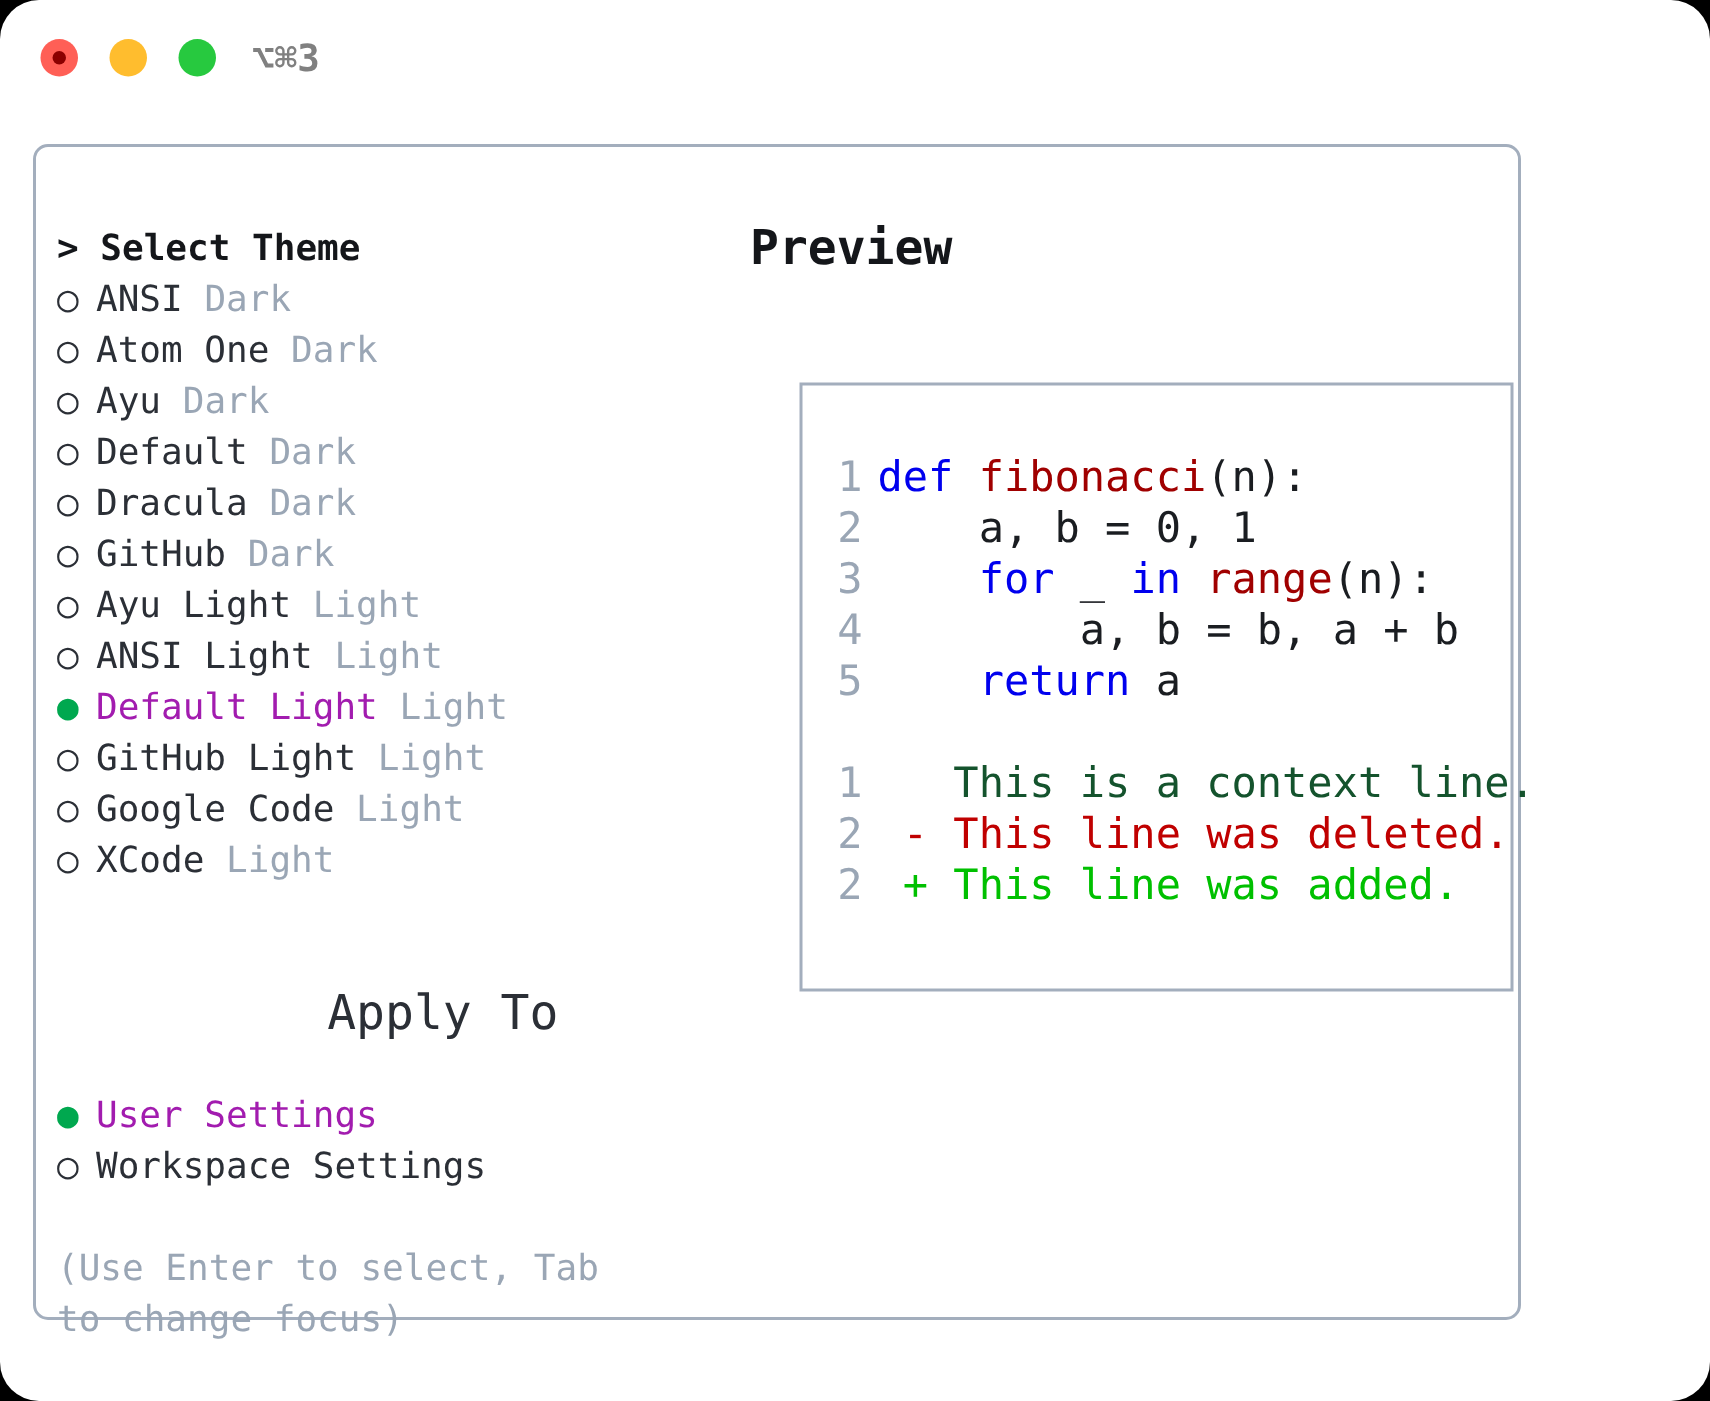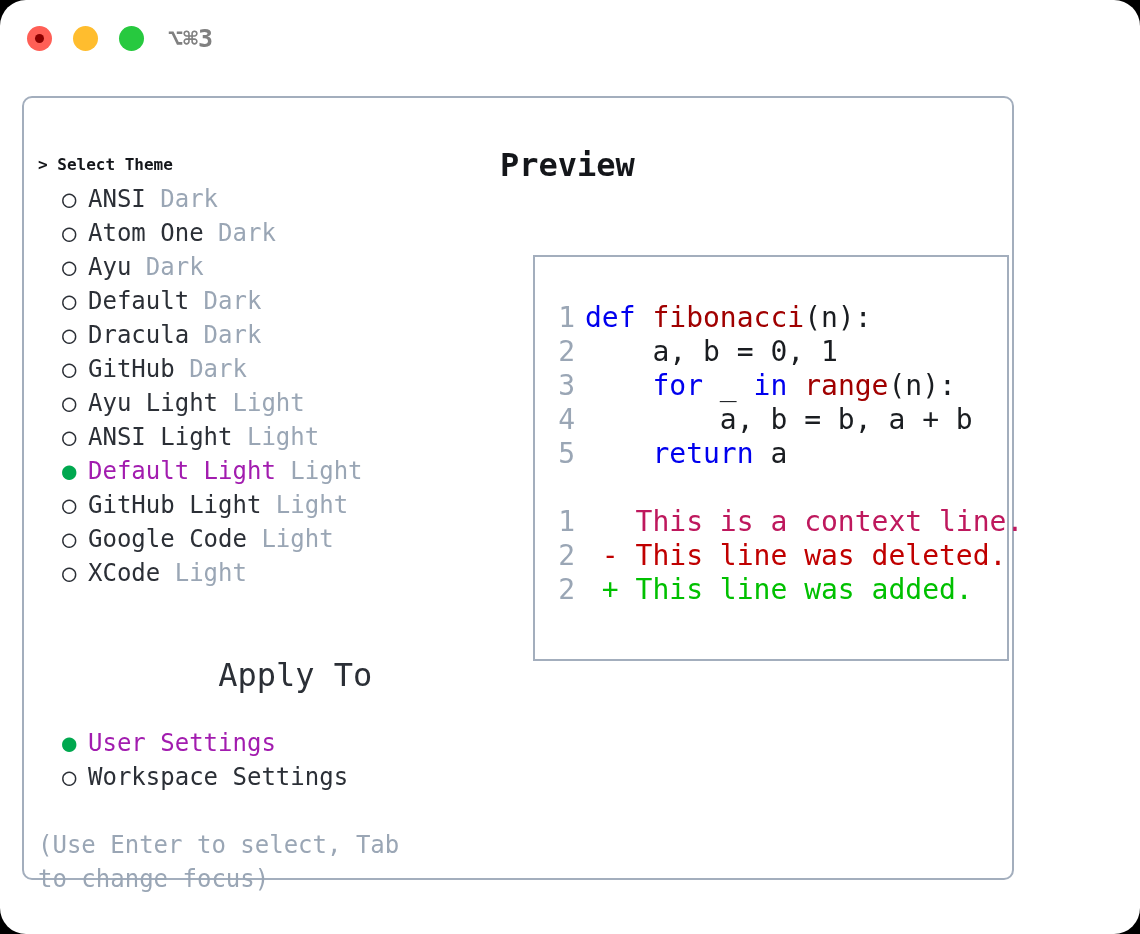--- a/index.html
+++ b/index.html
@@ -98,24 +98,23 @@
     top: 50px;
     width: 500px;
   }
 
   
   .row {
     font-size: 24px;
     line-height: 34px;
     white-space: pre;
     color: #2b2f36;
-    margin-left: 24px;
   }
   .section-header {
-    font-size: 16px;
+    font-size: 24px;
     line-height: 34px;
     font-weight: bold;
     color: #14161a;
     white-space: pre;
   }
   .marker {
     display: inline-block;
     width: 26px;
   }
   .sub-label {
@@ -175,21 +174,21 @@
   .lineno {
     display: inline-block;
     width: 26px;
     text-align: right;
     color: #9aa6b5;
     margin-right: 10px;
   }
   .kw   { color: #0000ee; }
   .fn   { color: #a00000; }
   .plain{ color: #1a1d21; }
-  .ctx  { color: #be185d; }
+  .ctx  { color: #14532d; }
   .del  { color: #c00000; }
   .add  { color: #00c000; }
   .code-gap { height: 34px; }
 </style>
 </head>
 <body>
 
 <div class="window">
 
   <div class="titlebar">

